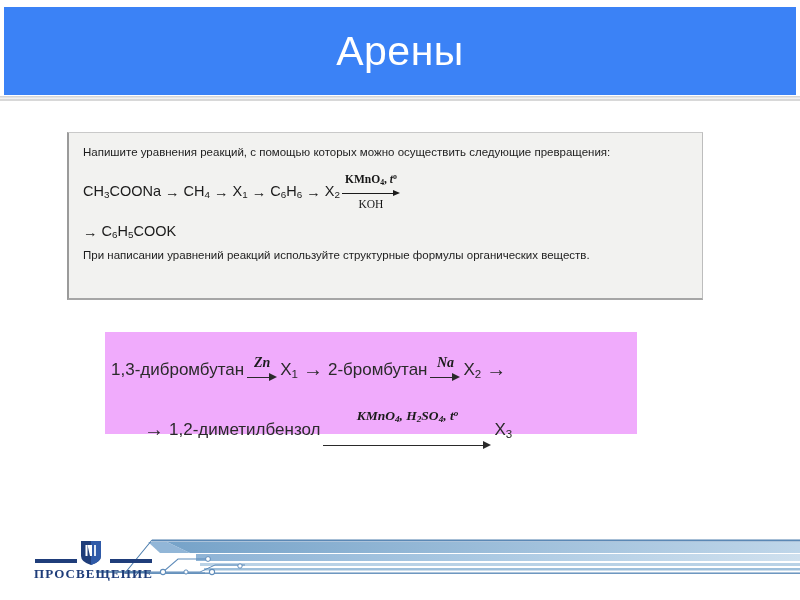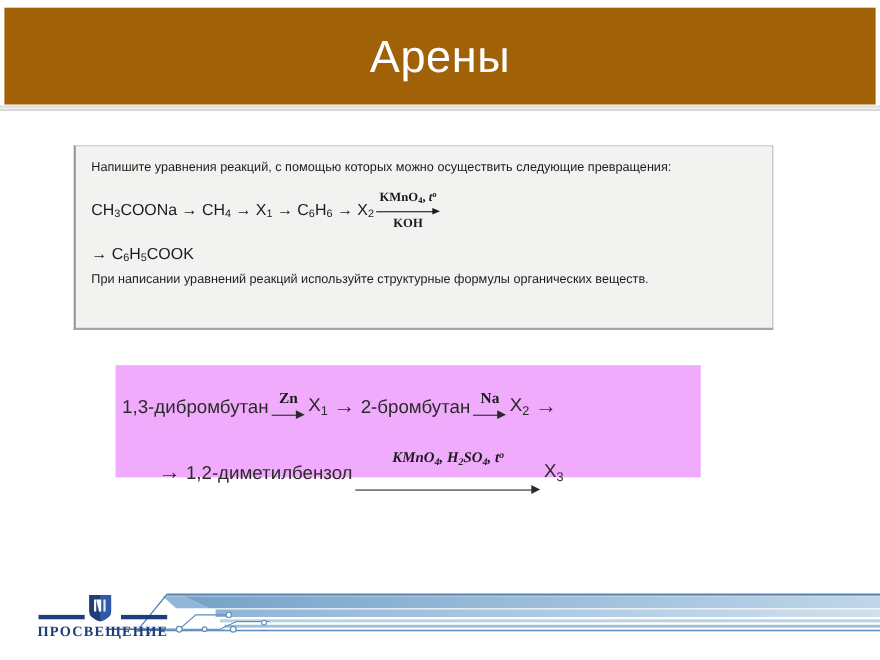--- a/index.html
+++ b/index.html
@@ -15,21 +15,21 @@
     overflow: hidden;
   }
 
   
   .title-banner {
     position: absolute;
     left: 4px;
     top: 7px;
     width: 792px;
     height: 88px;
-    background: #a16207;
+    background: #3b82f6;
     display: flex;
     align-items: center;
     justify-content: center;
     box-sizing: border-box;
   }
   .title-text {
     color: #ffffff;
     font-size: 41px;
     font-weight: normal;
     letter-spacing: 0.5px;
@@ -109,21 +109,21 @@
   .frac-top {
     font-family: "Liberation Serif", serif;
     font-weight: bold;
     font-size: 11.5px;
     line-height: 1.1;
     color: #161616;
     white-space: nowrap;
   }
   .frac-bot {
     font-family: "Liberation Serif", serif;
-    font-weight: bold;
+    font-weight: normal;
     font-size: 11.5px;
     line-height: 1.1;
     color: #161616;
     white-space: nowrap;
   }
   .arrow-line {
     position: relative;
     height: 10px;
     display: flex;
     align-items: center;
@@ -174,20 +174,21 @@
   .b2-line-1 { margin-top: 10px; margin-left: 6px; }
   .b2-line-2 { margin-top: 26px; margin-left: 34px; }
   .b2-arrow-plain {
     font-size: 20px;
     margin: 0 5px;
     color: #2a2a2a;
   }
   .frac-top-big {
     font-family: "Liberation Serif", serif;
     font-weight: bold;
+    font-style: italic;
     font-size: 14px;
     line-height: 1;
     color: #1b1b1b;
     margin-bottom: 1px;
     white-space: nowrap;
   }
   .frac-top-big2 {
     font-family: "Liberation Serif", serif;
     font-weight: bold;
     font-style: italic;

